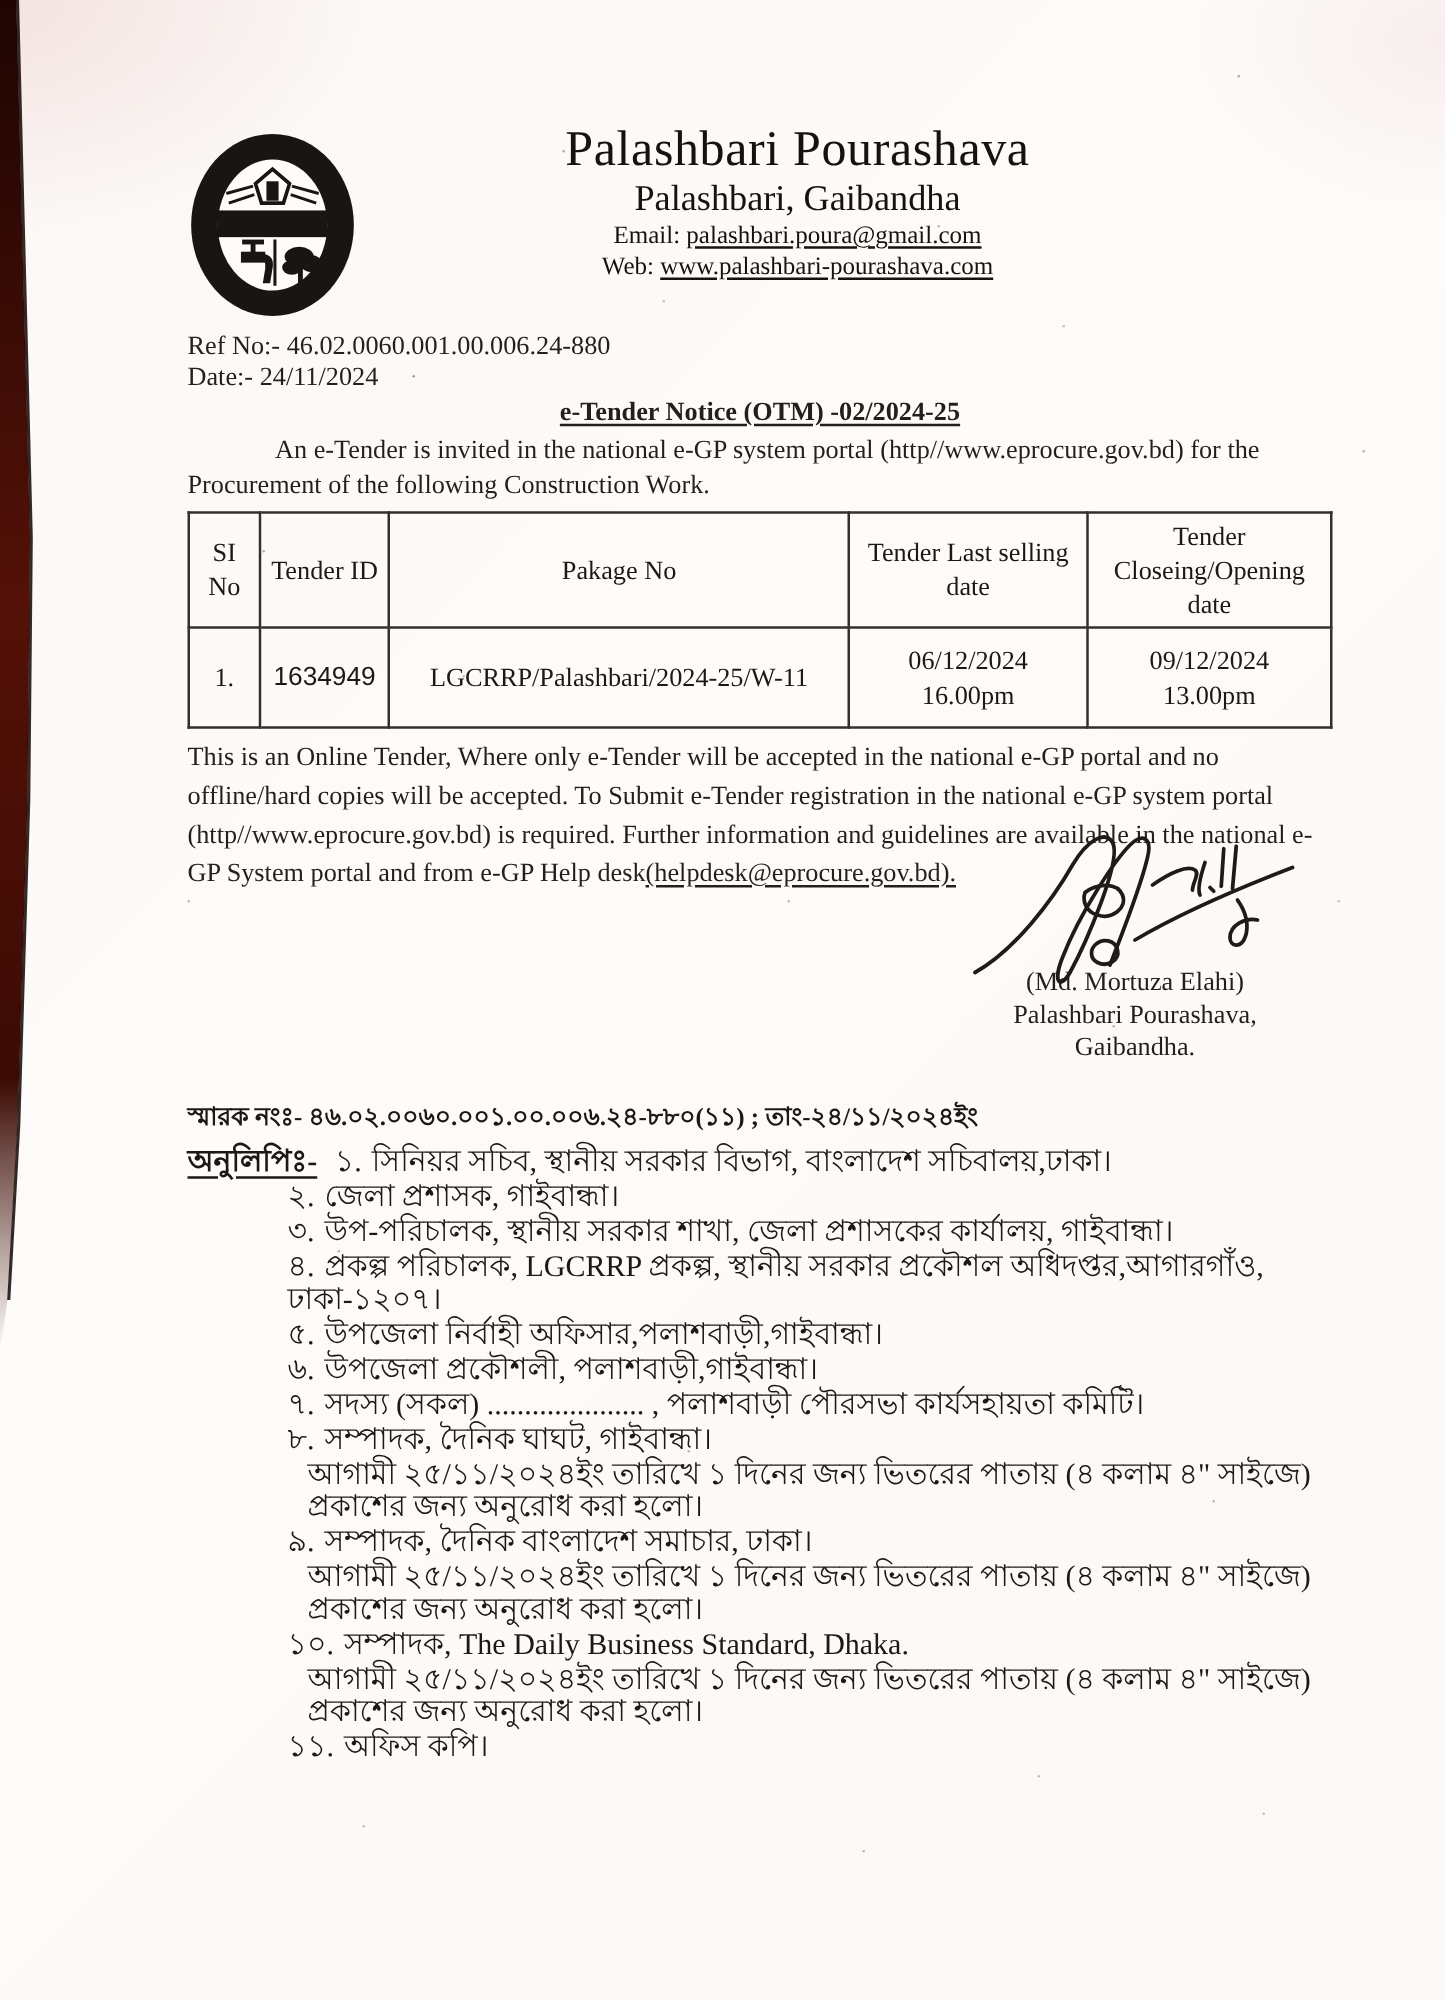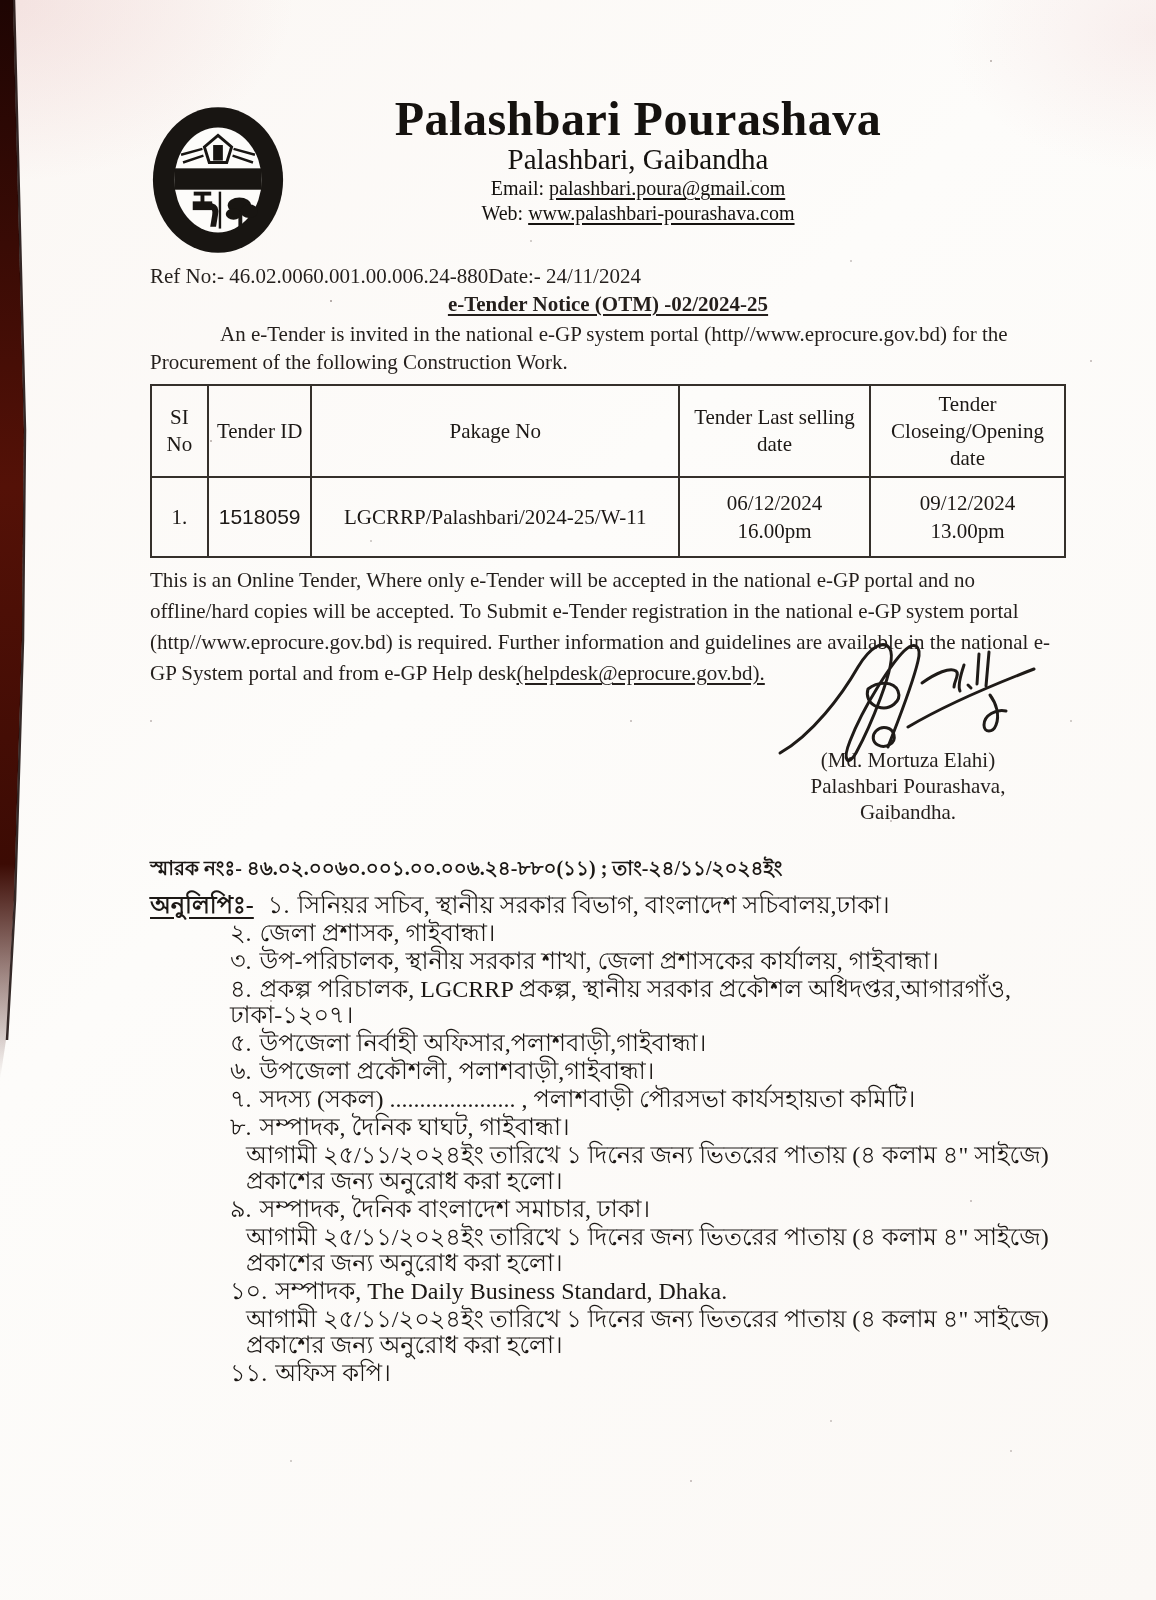--- a/index.html
+++ b/index.html
@@ -28,27 +28,27 @@
     640px 900px 0 rgba(70,50,45,.35), 100px 1020px 0 rgba(70,50,45,.4), 500px 1120px 0 rgba(70,50,45,.3),
     -180px 420px 0 rgba(70,50,45,.35), 740px 420px 0 rgba(70,50,45,.3), 40px 240px 0 rgba(70,50,45,.3),
     360px 1180px 0 rgba(70,50,45,.35), -40px 1160px 0 rgba(70,50,45,.3), 680px 1150px 0 rgba(70,50,45,.3),
     200px -60px 0 rgba(70,50,45,.3), 520px -40px 0 rgba(70,50,45,.3);}
   #content{position:absolute;left:150px;top:96px;width:916px;}
 
   
   .letterhead{position:relative;min-height:158px;}
   .logo{position:absolute;left:0;top:8px;width:136px;height:152px;}
   .head-text{text-align:center;padding-left:60px;}
-  .org-name{font-size:48px;font-weight:700;letter-spacing:.5px;line-height:46px;color:#15120f;}
+  .org-name{font-size:40px;font-weight:400;letter-spacing:.5px;line-height:46px;color:#15120f;}
   .org-loc{font-size:29px;line-height:34px;color:#15120f;}
   .contact-line{font-size:20px;line-height:25px;color:#15120f;}
   .contact-line .lnk{text-decoration:underline;text-underline-offset:3px;}
 
   
-  .ref-row{display:flex;justify-content:flex-start;margin-top:10px;font-size:21px;}
+  .ref-row{display:flex;justify-content:space-between;margin-top:10px;font-size:21px;flex-direction:column;}
   .notice-title{text-align:center;font-size:21px;font-weight:bold;text-decoration:underline;text-underline-offset:3px;margin-top:3px;}
   .intro{font-size:21px;line-height:28px;margin-top:3px;text-indent:70px;}
 
   
   table.tender{border-collapse:collapse;width:100%;margin-top:8px;}
   table.tender th, table.tender td{
     border:2px solid #35302b;text-align:center;vertical-align:middle;
     font-size:21px;padding:4px 6px;color:#1c1815;font-weight:normal;
   }
   table.tender th{height:82px;line-height:27px;}
@@ -158,21 +158,21 @@
           <th>SI No</th>
           <th>Tender ID</th>
           <th>Pakage No</th>
           <th>Tender Last selling date</th>
           <th>Tender Closeing/Opening date</th>
         </tr>
       </thead>
       <tbody>
         <tr>
           <td>1.</td>
-          <td class="id-cell">1518059</td>
+          <td class="id-cell">1634949</td>
           <td class="pkg-cell">LGCRRP/Palashbari/2024-25/W-11</td>
           <td class="pre">06/12/2024
 16.00pm</td>
           <td class="pre">09/12/2024
 13.00pm</td>
         </tr>
       </tbody>
     </table>
 
     <div class="closing">

